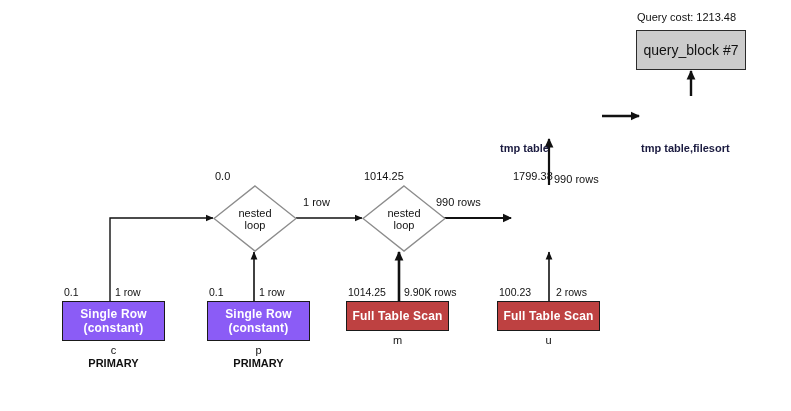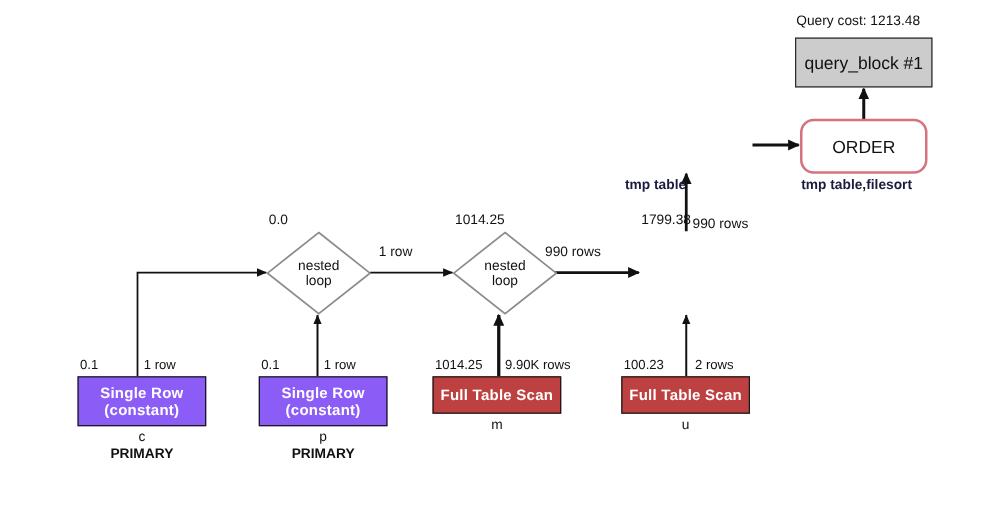--- a/index.html
+++ b/index.html
@@ -150,25 +150,24 @@
 
     <path d="M549,185 L549,139" stroke="#111111" stroke-width="2.2" fill="none" marker-end="url(#ahT)"></path>
 
     <path d="M602,116 L639,116" stroke="#111111" stroke-width="2.4" fill="none" marker-end="url(#ahT)"></path>
 
     <path d="M691,96 L691,71" stroke="#111111" stroke-width="2.4" fill="none" marker-end="url(#ahT)"></path>
   </svg>
 
   <div class="lbl qcost" style="left:637px; top:11px;">Query cost: 1213.48</div>
 
-  <div class="node qblock" style="left:636px; top:30px; width:110px; height:40px;">query_block #1</div>
+  <div class="node qblock" style="left:636px; top:30px; width:110px; height:40px;">query_block #7</div>
 
   <div class="lbl tmp" style="left:500px; top:142px;">tmp table</div>
 
-  <div class="node round order" style="left:640px; top:95px; width:102px; height:44px;">ORDER</div>
   <div class="lbl tmp" style="left:641px; top:142px;">tmp table,filesort</div>
 
   <div class="diamond-wrap" style="left:213px; top:185px; width:84px; height:67px;">
     <div class="diamond-shape">
       <svg viewBox="0 0 84 67" xmlns="http://www.w3.org/2000/svg" preserveAspectRatio="none">
         <polygon points="42,1 83,33.5 42,66 1,33.5" fill="#ffffff" stroke="#8c8c8c" stroke-width="1.4"></polygon>
       </svg>
     </div>
     <div class="diamond-label">
       <span>nested</span>

